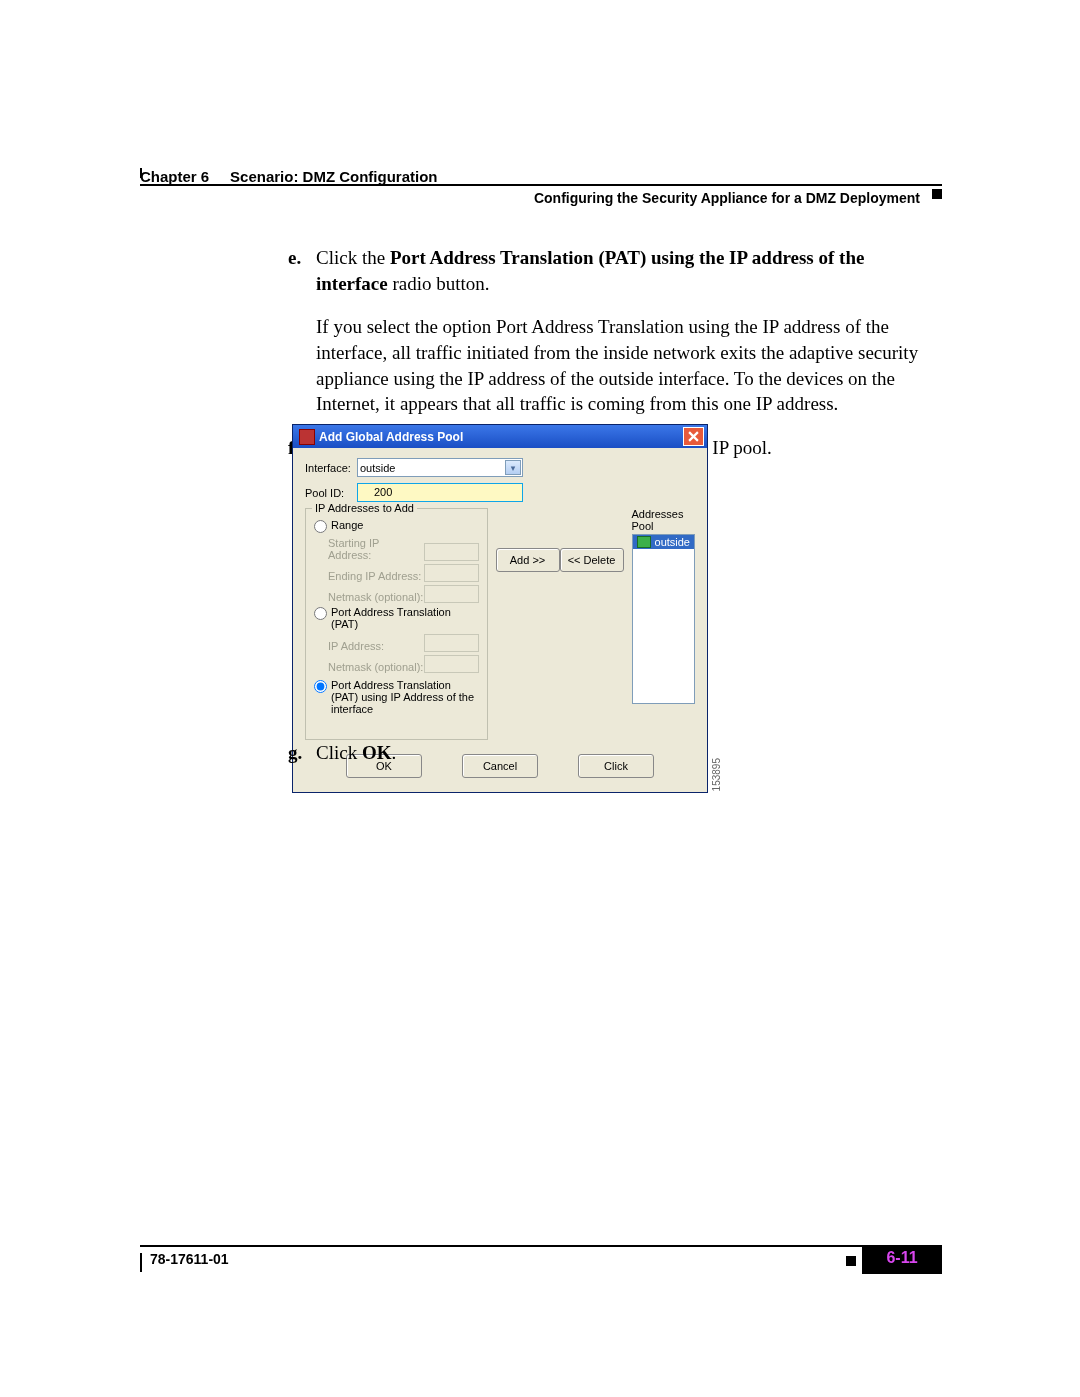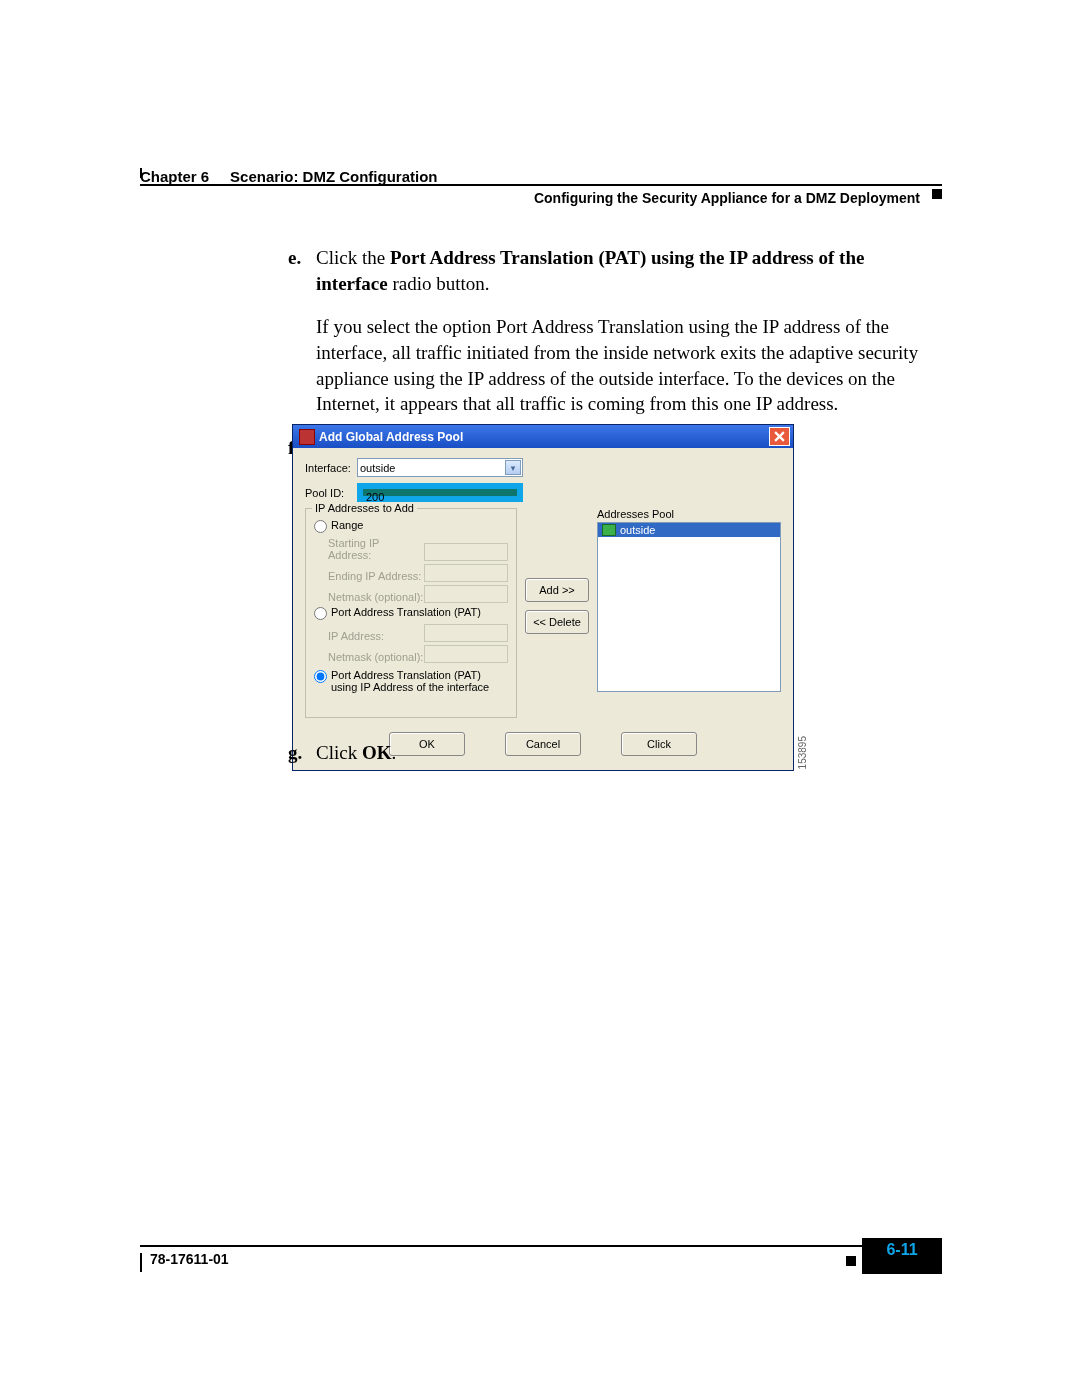--- a/index.html
+++ b/index.html
@@ -9,50 +9,50 @@
   .hdr-sub{position:absolute;right:138px;top:190px;font:bold 14px Arial,Helvetica,sans-serif;text-align:right}
   .hdr-rule{position:absolute;left:140px;right:138px;top:184px;height:2px;background:#000}
   .hdr-tick-top{position:absolute;left:140px;top:168px;width:2px;height:10px;background:#000}
   .hdr-sq{position:absolute;right:138px;top:189px;width:10px;height:10px;background:#000}
   
   .ftr-rule{position:absolute;left:140px;right:138px;bottom:150px;height:2px;background:#000}
   .ftr-tick{position:absolute;left:140px;bottom:125px;width:2px;height:19px;background:#000}
   .ftr-guide{position:absolute;right:170px;bottom:155px;font:bold 14px Arial,Helvetica,sans-serif;text-align:right}
   .ftr-pn{position:absolute;left:150px;bottom:130px;font:bold 14px Arial,Helvetica,sans-serif}
   .ftr-sq{position:absolute;right:224px;bottom:131px;width:10px;height:10px;background:#000}
-  .page-num{position:absolute;right:138px;bottom:123px;width:80px;height:36px;background:#000;color:#0ea5e9;font:bold 16px Arial,Helvetica,sans-serif;text-align:center;line-height:24px}
+  .page-num{position:absolute;right:138px;bottom:123px;width:80px;height:28px;background:#000;color:#d946ef;font:bold 16px Arial,Helvetica,sans-serif;text-align:center;line-height:24px}
   
   .body{position:absolute;left:288px;top:245px;right:140px;font-size:19px;line-height:1.35}
   .step{margin:0 0 18px 0;position:relative;padding-left:28px}
   .step .m{position:absolute;left:0;top:0;font-weight:bold}
   .indent{margin-left:28px;margin-bottom:18px}
   
-  .dlg-wrap{position:absolute;left:292px;top:424px;width:502px}
+  .dlg-wrap{position:absolute;left:292px;top:424px;width:416px}
   .dlg{border:1px solid #0a246a;background:#0a246a;padding:0}
   .titlebar{height:23px;background:linear-gradient(#3b77e8,#1a4ec4);color:#fff;display:flex;align-items:center;font:bold 12px Tahoma,Arial,sans-serif;padding:0 3px 0 6px}
   .titlebar .ic{width:14px;height:14px;background:#b33;border:1px solid #800;margin-right:4px}
   .titlebar .t{flex:1}
   .titlebar .x{width:19px;height:17px;background:#e85a3b;border:1px solid #fff;display:flex;align-items:center;justify-content:center}
   .titlebar .x svg{width:11px;height:11px}
   .dlgbody{background:#ece9d8;padding:10px 12px 14px;font:11px Tahoma,Arial,sans-serif;color:#000}
   .row{display:flex;align-items:center;margin-bottom:6px}
   .row label{width:52px}
   .sel{flex:0 0 166px;height:19px;border:1px solid #7f9db9;background:#fff;display:flex;align-items:center;padding:0 2px;box-sizing:border-box;position:relative}
   .sel .arrow{position:absolute;right:1px;top:1px;width:16px;height:15px;background:linear-gradient(#dbeafd,#b4cef2);border:1px solid #7f9db9;box-sizing:border-box;display:flex;align-items:center;justify-content:center;color:#4a6a99;font-size:9px}
-  .txt{flex:0 0 166px;height:19px;border:6px solid #0ea5e9;background:#0f766e;box-sizing:border-box;padding:0 3px;line-height:17px}
+  .txt{flex:0 0 166px;height:19px;border:1px solid #0ea5e9;background:#fef9c3;box-sizing:border-box;padding:0 16px;line-height:17px}
   .cols{display:flex;align-items:flex-start;margin-top:4px;gap:8px}
   .fs{border:1px solid #c0c0b0;padding:8px 8px 20px;position:relative;width:212px;box-sizing:border-box}
   .fs-legend{position:absolute;top:-7px;left:6px;background:#ece9d8;padding:0 3px}
   .opt{display:flex;align-items:flex-start;margin:2px 0 4px}
   .opt input{margin:1px 4px 0 0}
   .sub{margin-left:14px;color:#a0a090}
   .subrow{display:flex;align-items:flex-end;margin:3px 0}
   .subrow .lbl{width:96px;color:#a0a090}
   .subrow .fld{flex:1;height:18px;border:1px solid #c8c8b8;background:#ece9d8;box-sizing:border-box}
-  .midbtns{display:flex;flex-direction:column;gap:8px;margin-top:70px}
+  .midbtns{display:flex;flex-direction:row;gap:0;margin-top:40px}
   .btn{min-width:62px;height:22px;background:#ece9d8;border:1px solid #888;border-radius:3px;font:11px Tahoma,Arial;display:flex;align-items:center;justify-content:center;box-shadow:inset 1px 1px 0 #fff}
   .poolcol{flex:1}
   .pool-lbl{margin-bottom:2px}
   .pool{height:170px;border:1px solid #7f9db9;background:#fff;box-sizing:border-box}
   .pool-item{background:#316ac5;color:#fff;padding:1px 4px;display:flex;align-items:center;gap:4px}
   .pool-item .pic{width:12px;height:10px;background:#3cb04a;border:1px solid #1a6b28}
   .dlg-ftr{display:flex;justify-content:center;gap:40px;margin-top:14px}
   .ftr-btn{min-width:74px;height:22px;background:#ece9d8;border:1px solid #888;border-radius:3px;font:11px Tahoma,Arial;display:flex;align-items:center;justify-content:center;box-shadow:inset 1px 1px 0 #fff}
   .figid{position:absolute;right:-14px;bottom:2px;font:10px Arial;color:#666;writing-mode:vertical-rl;transform:rotate(180deg)}
   .after-dlg{position:absolute;left:288px;top:740px;right:140px;font-size:19px;line-height:1.35}

